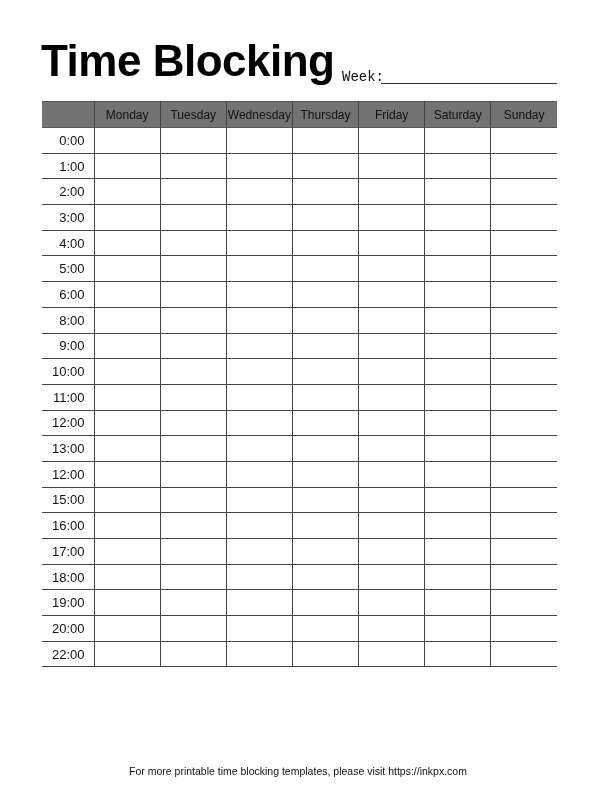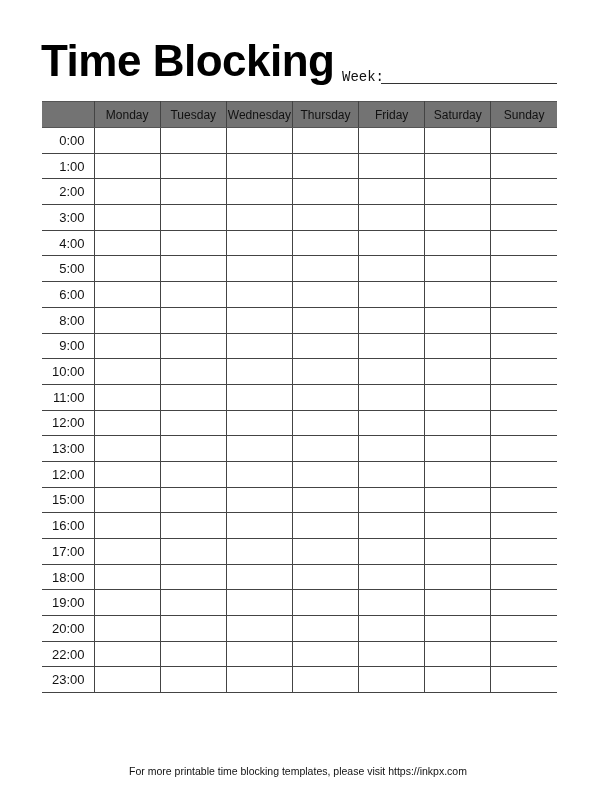--- a/index.html
+++ b/index.html
@@ -259,26 +259,16 @@
       <tr>
         <td class="time">22:00</td>
         <td></td>
         <td></td>
         <td></td>
         <td></td>
         <td></td>
         <td></td>
         <td></td>
       </tr>
-      <tr>
-        <td class="time">23:00</td>
-        <td></td>
-        <td></td>
-        <td></td>
-        <td></td>
-        <td></td>
-        <td></td>
-        <td></td>
-      </tr>
     </tbody>
 </table>
 
 <div class="footer">For more printable time blocking templates, please visit https://inkpx.com</div>
 
 </body></html>

